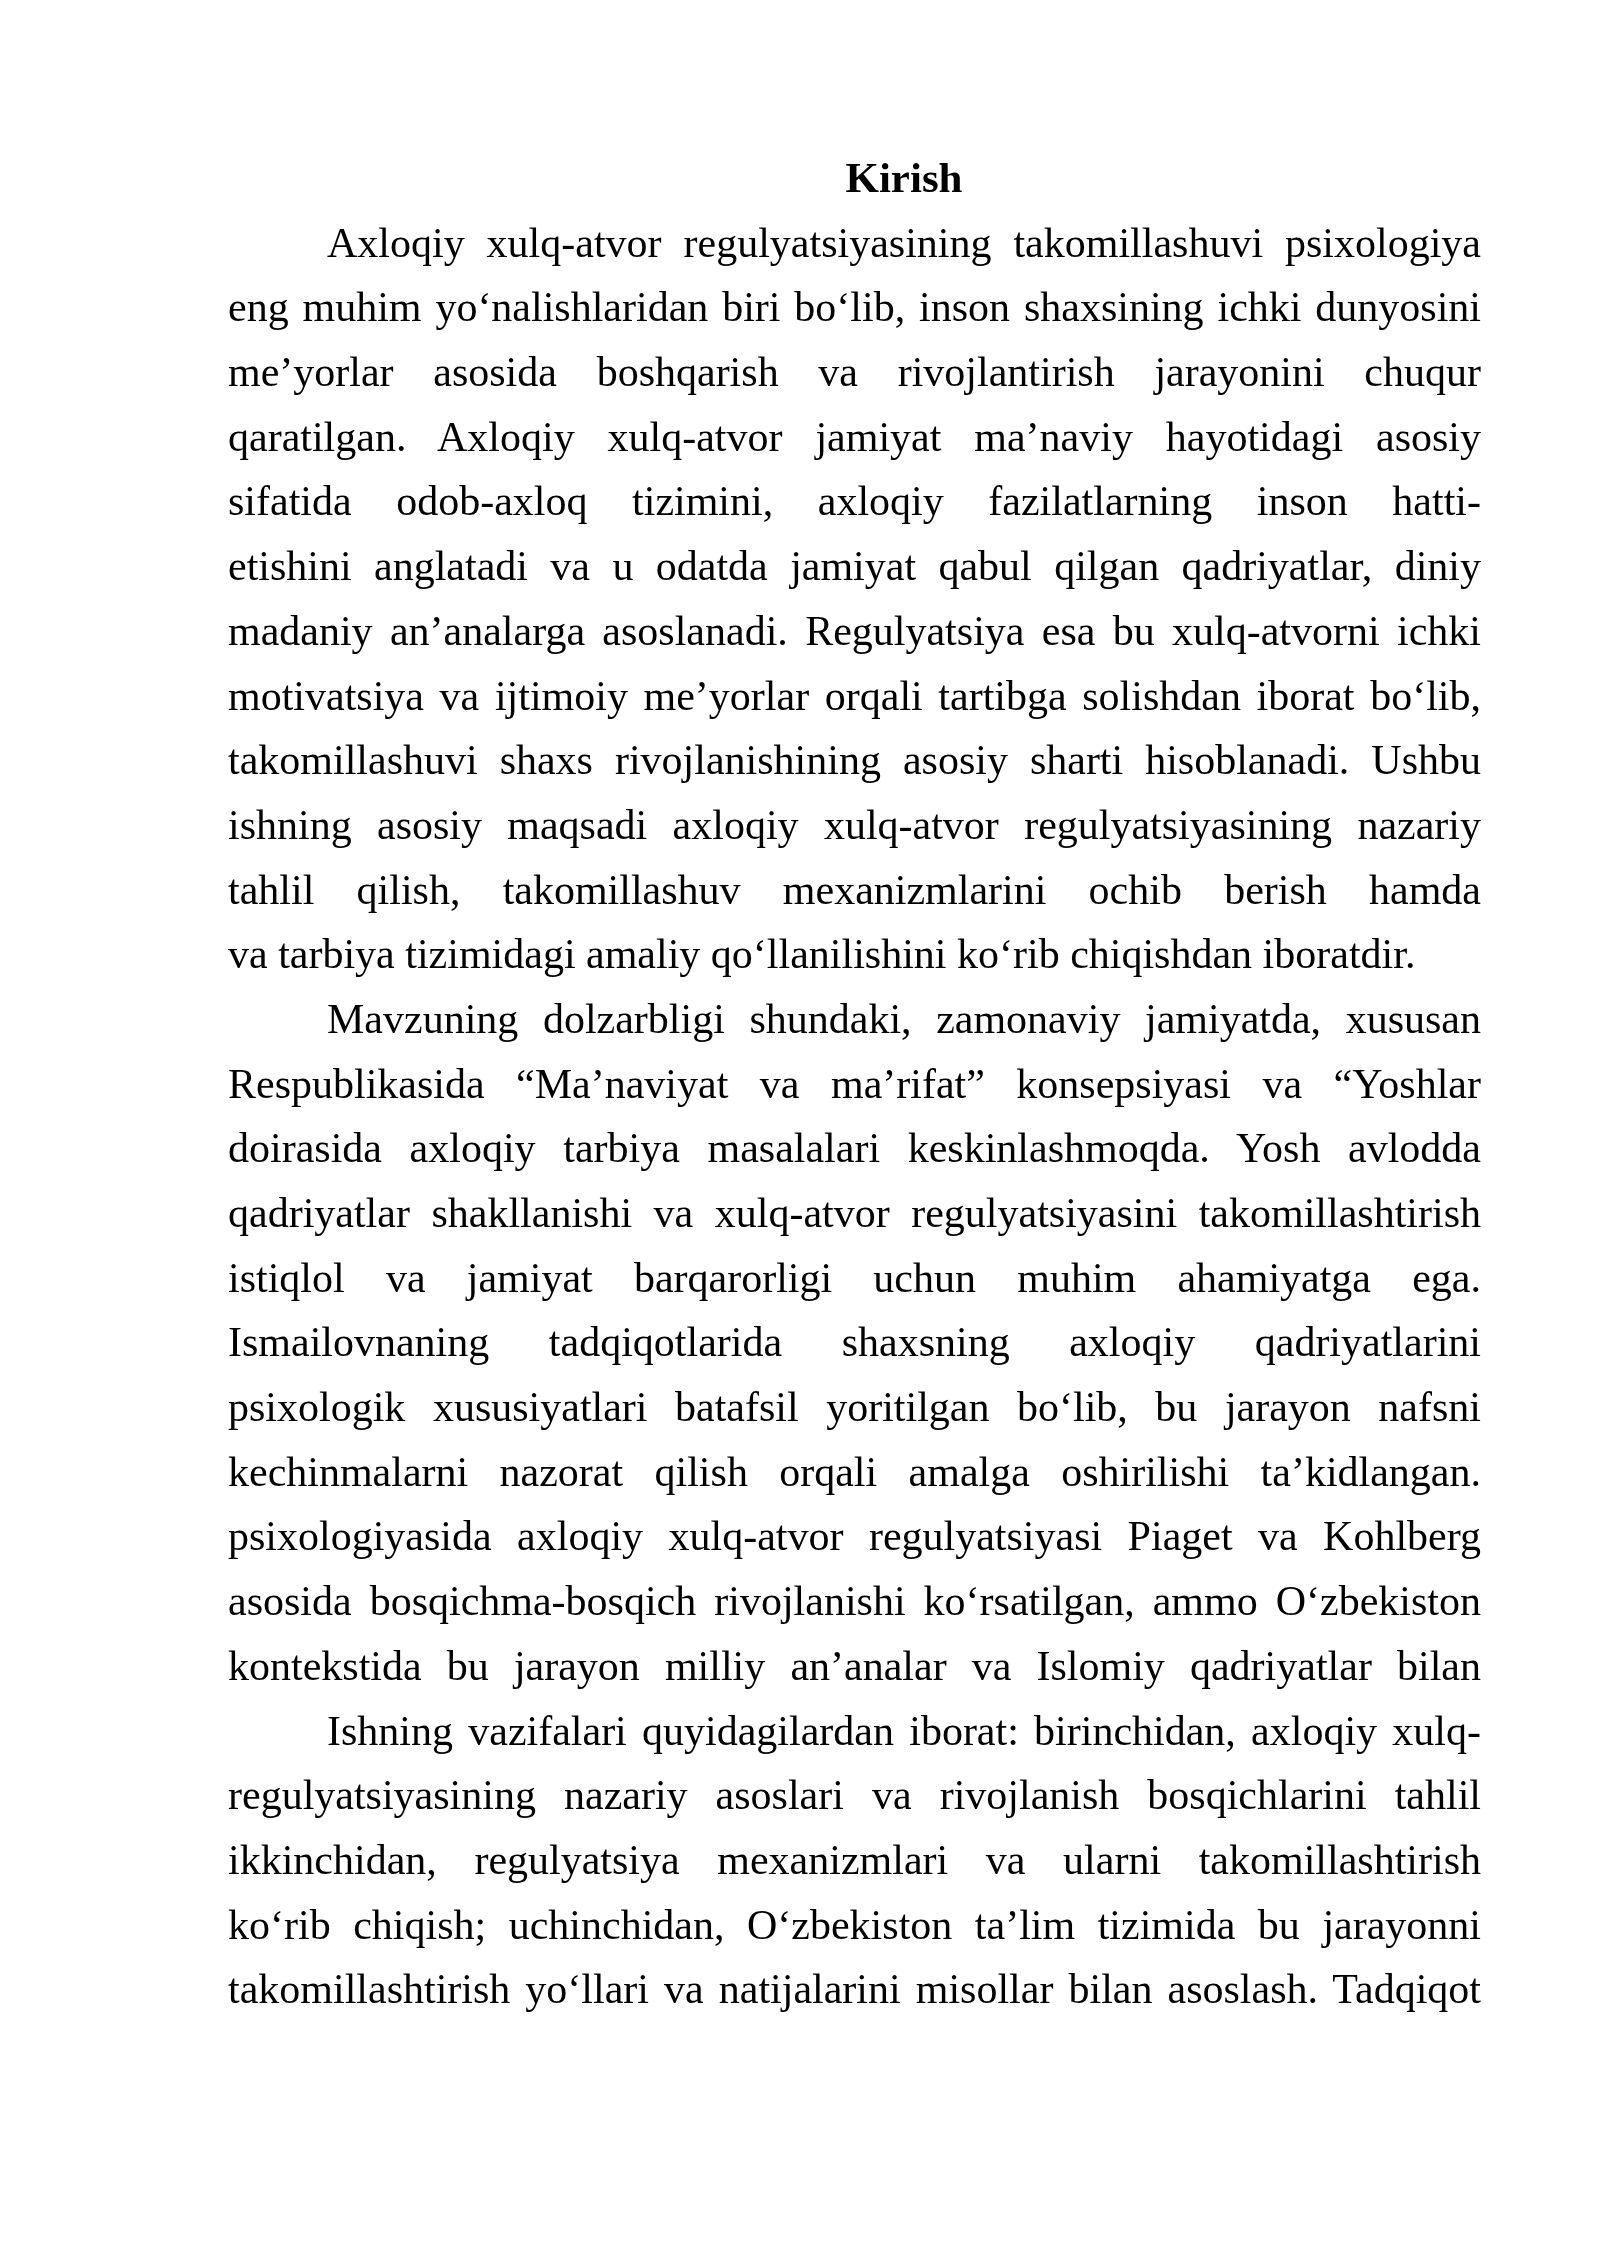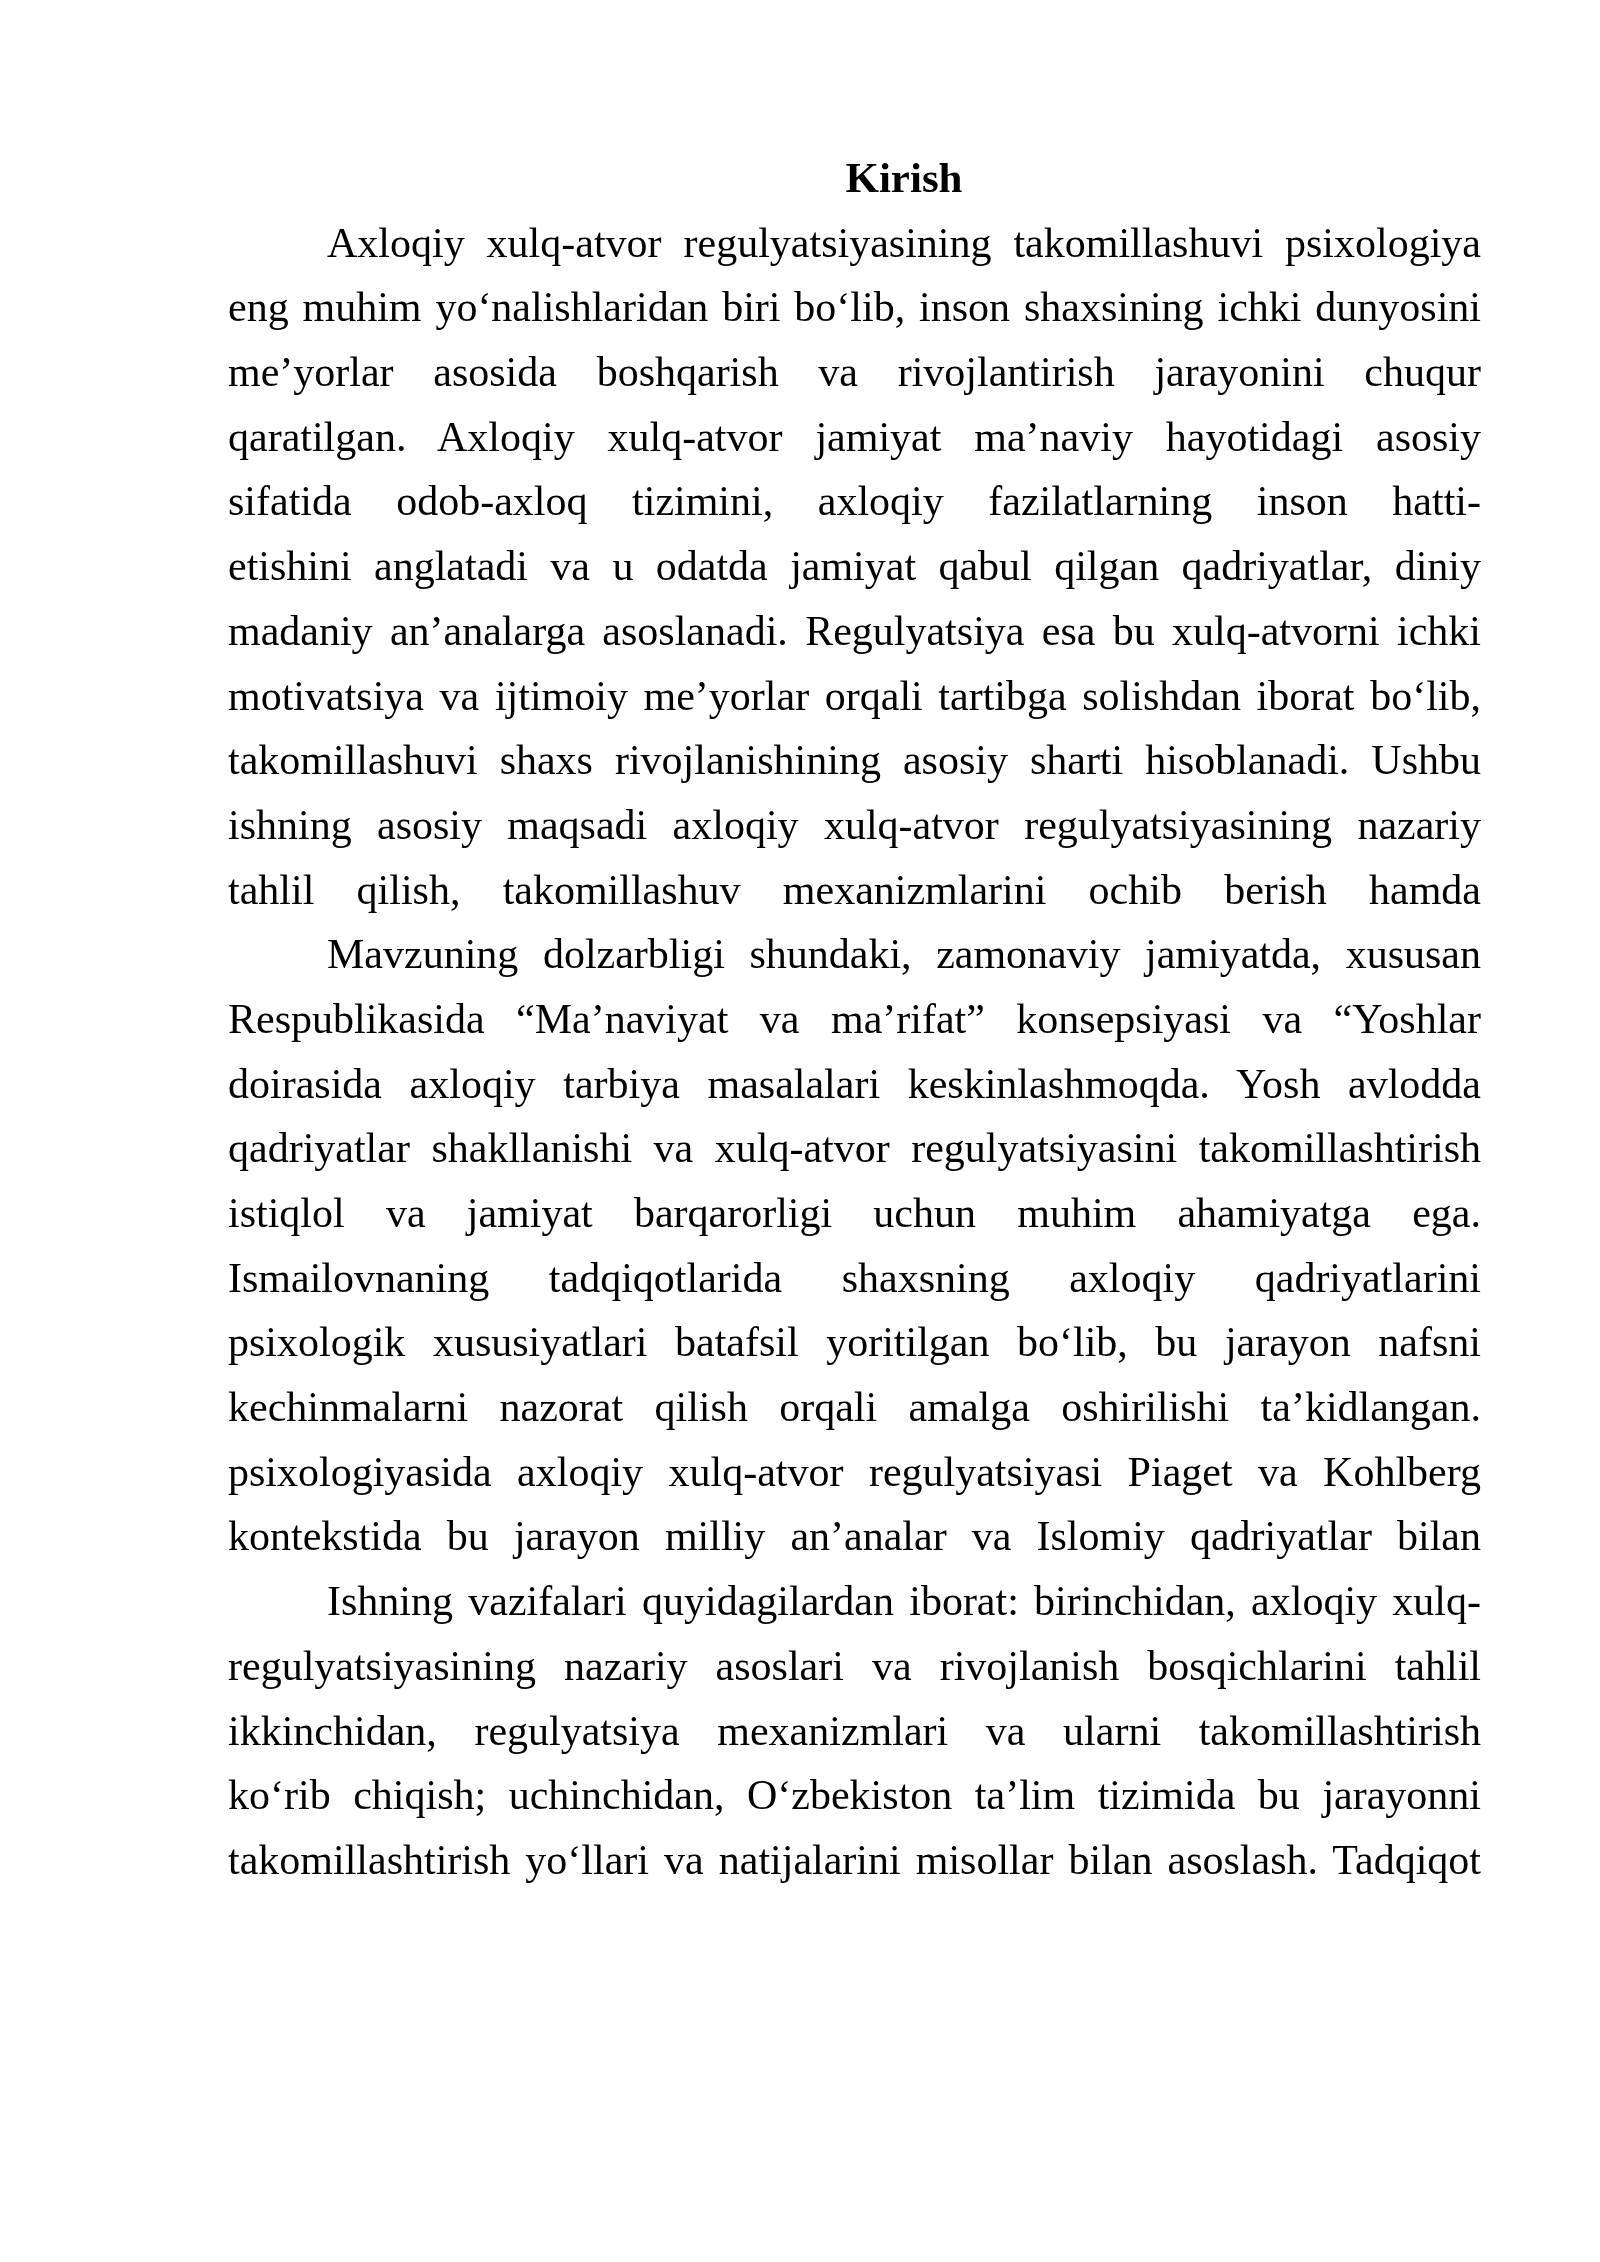--- a/index.html
+++ b/index.html
@@ -68,32 +68,34 @@
       <div class="line">eng muhim yoʻnalishlaridan biri boʻlib, inson shaxsining ichki dunyosini axloqiy</div>
       <div class="line">me’yorlar asosida boshqarish va rivojlantirish jarayonini chuqur oʻrganishga</div>
       <div class="line">qaratilgan. Axloqiy xulq-atvor jamiyat ma’naviy hayotidagi asosiy ijtimoiy hodisa</div>
       <div class="line">sifatida odob-axloq tizimini, axloqiy fazilatlarning inson hatti-harakatlarida aks</div>
       <div class="line">etishini anglatadi va u odatda jamiyat qabul qilgan qadriyatlar, diniy e’tiqodlar va</div>
       <div class="line">madaniy an’analarga asoslanadi. Regulyatsiya esa bu xulq-atvorni ichki nazorat,</div>
       <div class="line">motivatsiya va ijtimoiy me’yorlar orqali tartibga solishdan iborat boʻlib, uning</div>
       <div class="line">takomillashuvi shaxs rivojlanishining asosiy sharti hisoblanadi. Ushbu mustaqil</div>
       <div class="line">ishning asosiy maqsadi axloqiy xulq-atvor regulyatsiyasining nazariy asoslarini</div>
       <div class="line">tahlil qilish, takomillashuv mexanizmlarini ochib berish hamda Oʻzbekiston ta’lim</div>
+      <div class="line plast">va tarbiya tizimidagi amaliy qoʻllanilishini koʻrib chiqishdan iboratdir.</div>
     </div>
 
     <div class="paragraph">
       <div class="line first">Mavzuning dolzarbligi shundaki, zamonaviy jamiyatda, xususan Oʻzbekiston</div>
       <div class="line">Respublikasida “Ma’naviyat va ma’rifat” konsepsiyasi va “Yoshlar siyosati”</div>
       <div class="line">doirasida axloqiy tarbiya masalalari keskinlashmoqda. Yosh avlodda axloqiy</div>
       <div class="line">qadriyatlar shakllanishi va xulq-atvor regulyatsiyasini takomillashtirish milliy</div>
       <div class="line">istiqlol va jamiyat barqarorligi uchun muhim ahamiyatga ega. Umirzakova Nargiza</div>
       <div class="line">Ismailovnaning tadqiqotlarida shaxsning axloqiy qadriyatlarini shakllantirishning</div>
       <div class="line">psixologik xususiyatlari batafsil yoritilgan boʻlib, bu jarayon nafsni poklash va ruhiy</div>
       <div class="line">kechinmalarni nazorat qilish orqali amalga oshirilishi ta’kidlangan. Hozirgi zamon</div>
       <div class="line">psixologiyasida axloqiy xulq-atvor regulyatsiyasi Piaget va Kohlberg nazariyalari</div>
+      <div class="line">asosida bosqichma-bosqich rivojlanishi koʻrsatilgan, ammo Oʻzbekiston</div>
       <div class="line">kontekstida bu jarayon milliy an’analar va Islomiy qadriyatlar bilan</div>
     </div>
 
     <div class="paragraph">
       <div class="line first">Ishning vazifalari quyidagilardan iborat: birinchidan, axloqiy xulq-atvor</div>
       <div class="line">regulyatsiyasining nazariy asoslari va rivojlanish bosqichlarini tahlil qilish;</div>
       <div class="line">ikkinchidan, regulyatsiya mexanizmlari va ularni takomillashtirish usullarini chuqur</div>
       <div class="line">koʻrib chiqish; uchinchidan, Oʻzbekiston ta’lim tizimida bu jarayonni amaliy</div>
       <div class="line">takomillashtirish yoʻllari va natijalarini misollar bilan asoslash. Tadqiqot obyekti –</div>
     </div>

